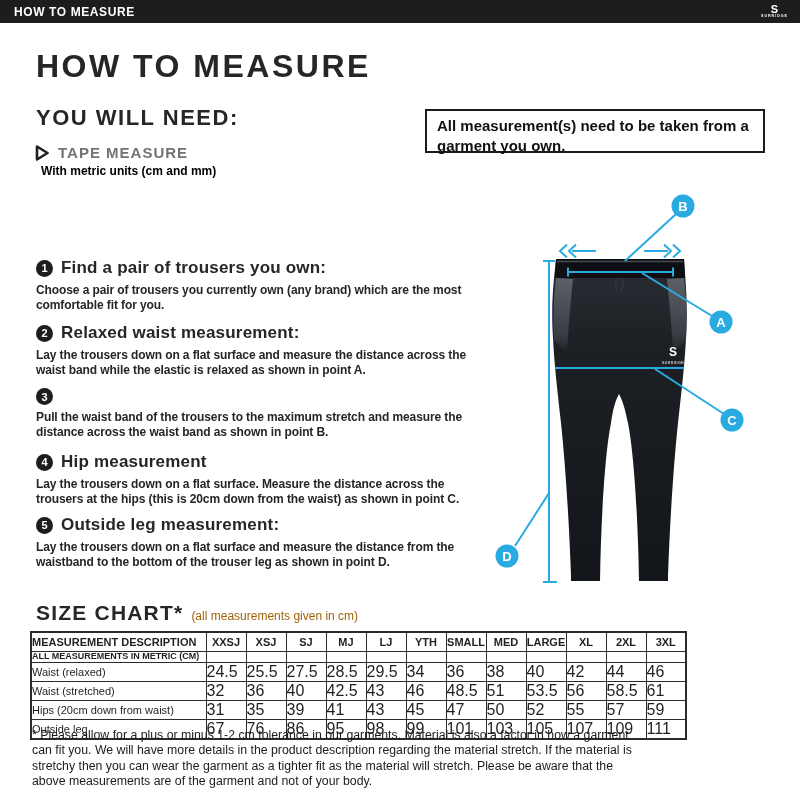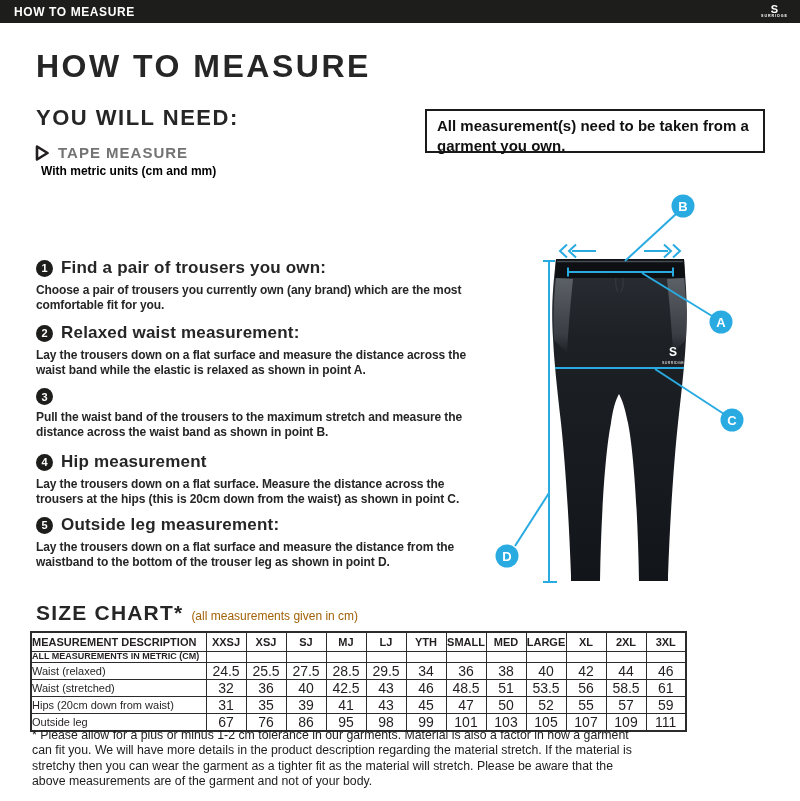--- a/index.html
+++ b/index.html
@@ -44,21 +44,21 @@
   .sc-sub { font-size:12px; font-weight:400; color:#a16207;margin-top:12px; }
 
   table.size { position:absolute; left:30px; top:631px; width:655px; border-collapse:collapse; table-layout:fixed;
                border:2px solid #2b2b2b; }
   table.size col.desc { width:175px; }
   table.size col.sz { width:40px; }
   table.size th, table.size td { border:1px solid #2b2b2b; overflow:hidden; white-space:nowrap; }
   table.size th { height:19px; font-size:11px; font-weight:700; text-align:center; }
   table.size th.left, table.size td.left { text-align:left; }
   tr.metric td { height:11px; font-size:9px; font-weight:700; line-height:1; }
-  tr.data td { height:14px; font-size:14px; font-weight:400; text-align:center; }
+  tr.data td { height:14px; font-size:16px; font-weight:400; }
   tr.data td.left { font-size:11px; }
 
   
   .disclaimer { position:absolute; left:32px; top:728px; width:606px; font-size:12.3px; font-weight:400;
                 line-height:1.25; color:#1c1c1c; }
 
   
   .diagram { position:absolute; left:488px; top:188px; }
 </style>
 </head>

